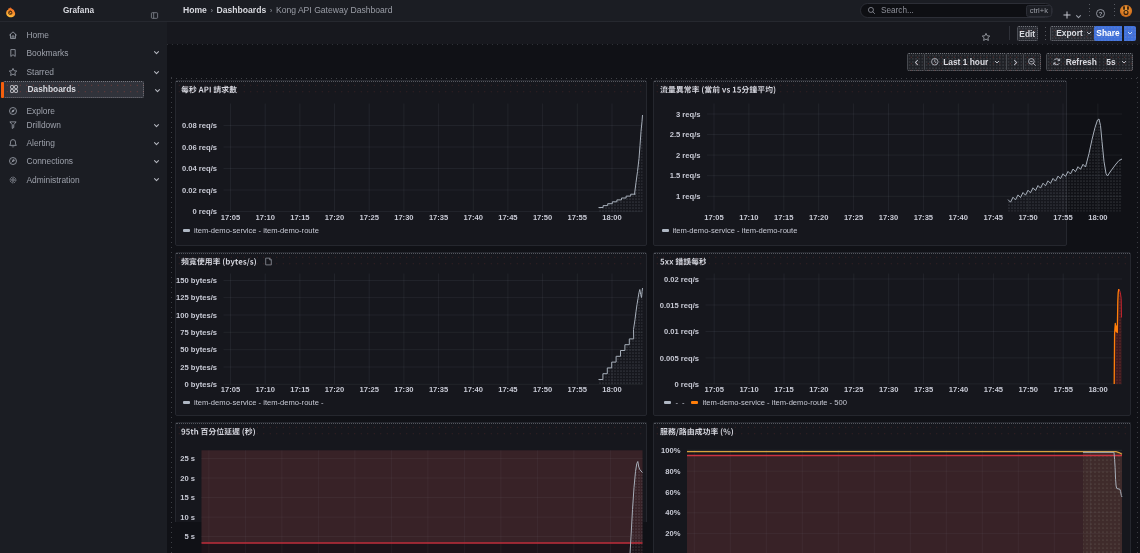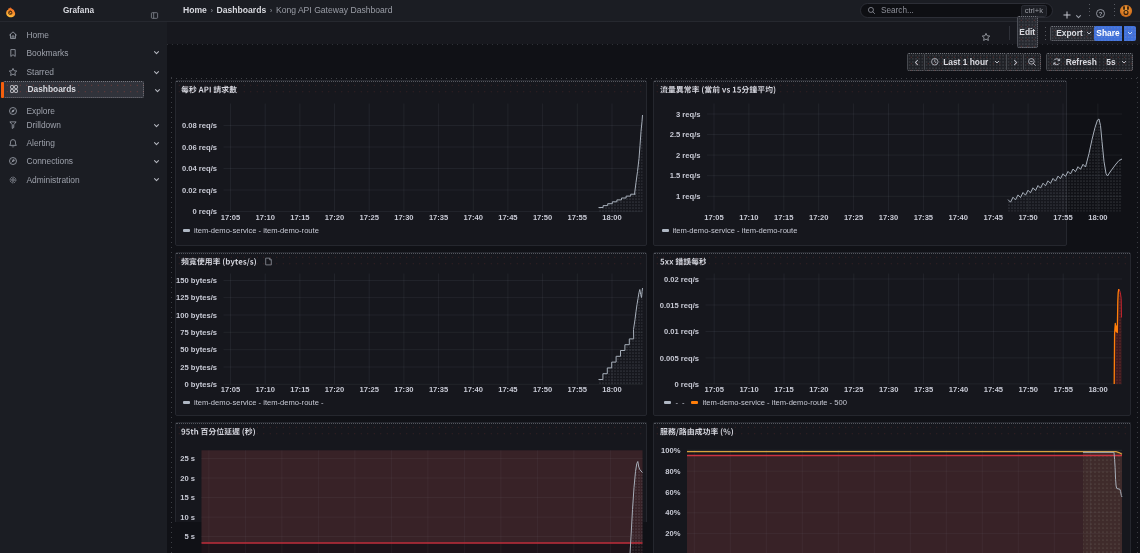--- a/index.html
+++ b/index.html
@@ -367,21 +367,21 @@
     </div>
 
     <div style="position:absolute;left:860px;top:3px;width:193px;height:15px;background:#0e0f13;border:1px solid #2c2e36;border-radius:7.5px;display:flex;align-items:center;">
       <span style="margin-left:6px;display:flex;">
           <svg width="9" height="9" viewBox="0 0 16 16">
             <circle cx="7" cy="7" r="4.5" fill="none" stroke="#9da1ab" stroke-width="1.3"></circle>
             <line x1="10.3" y1="10.3" x2="13.5" y2="13.5" stroke="#9da1ab" stroke-width="1.3" stroke-linecap="round"></line>
           </svg>
         </span>
       <span style="margin-left:5px;font-size:8.2px;color:#8e9099;">Search...</span>
-      <span style="margin-left:auto;margin-right:5px;font-size:7.6px;color:#9a9ca4;background:#1c1e24;border:1px solid #2c2e36;border-radius:2.5px;padding:0.5px 3px;">ctrl+k</span>
+      <span style="margin-left:auto;font-size:7.6px;color:#9a9ca4;background:#1c1e24;border:1px solid #2c2e36;border-radius:2.5px;padding:0.5px 3px;">ctrl+k</span>
     </div>
     <div style="position:absolute;left:1062px;top:5.5px;"><svg width="10" height="10" viewBox="0 0 16 16">
           <path d="M8 3 V13 M3 8 H13" stroke="#c6c8d1" stroke-width="1.6" stroke-linecap="round"></path>
         </svg></div>
     <div style="position:absolute;left:1073.5px;top:6.5px;"><svg width="9" height="9" viewBox="0 0 16 16">
           <path d="M4.5 6.5 L8 10 L11.5 6.5" fill="none" stroke="#9da1ab" stroke-width="1.8" stroke-linecap="round" stroke-linejoin="round"></path>
         </svg></div>
     <div style="position:absolute;left:1088.5px;top:3.5px;width:1px;height:13.5px;background-image:repeating-linear-gradient(180deg,rgba(150,153,162,0.5) 0 1.2px,transparent 1.2px 3.6px);"></div>
     <div style="position:absolute;left:1113.5px;top:3.5px;width:1px;height:13.5px;background-image:repeating-linear-gradient(180deg,rgba(150,153,162,0.5) 0 1.2px,transparent 1.2px 3.6px);"></div>
     <div style="position:absolute;left:1095px;top:5px;"><svg width="11" height="11" viewBox="0 0 16 16">
@@ -507,21 +507,21 @@
         <span class="nchev"><svg width="9" height="9" viewBox="0 0 16 16">
             <path d="M4.5 6.5 L8 10 L11.5 6.5" fill="none" stroke="#b9bbc3" stroke-width="1.8" stroke-linecap="round" stroke-linejoin="round"></path>
           </svg></span>
       </div>
     </div>
 
   <div style="position:absolute;left:981px;top:28px;"><svg width="10" height="10" viewBox="0 0 16 16">
         <path d="M8 2.2 L9.8 6 L14 6.5 L11 9.3 L11.8 13.5 L8 11.4 L4.2 13.5 L5 9.3 L2 6.5 L6.2 6 Z" fill="none" stroke="#a8abb3" stroke-width="1.3" stroke-linejoin="round"></path>
       </svg></div>
   <div style="position:absolute;left:1008.5px;top:26px;width:1px;height:14px;background:#2e3038;"></div>
-  <div class="btn" style="left:1016.5px;top:16px;width:21.5px;height:32px;background-color:#272930;">Edit</div>
+  <div class="btn" style="left:1016.5px;top:26px;width:21.5px;height:15px;background-color:#272930;">Edit</div>
   <div style="position:absolute;left:1045px;top:27px;width:1px;height:13px;background-image:repeating-linear-gradient(180deg,rgba(160,163,172,0.45) 0 1px,transparent 1px 4px);"></div>
   <div class="btn" style="left:1049.5px;top:26px;width:50px;height:14.5px;background-color:#272930;">Export <span style="margin-left:2px;display:flex;">
         <svg width="8" height="8" viewBox="0 0 16 16">
           <path d="M4.5 6.5 L8 10 L11.5 6.5" fill="none" stroke="#c6c8d1" stroke-width="1.8" stroke-linecap="round" stroke-linejoin="round"></path>
         </svg>
       </span></div>
   <div class="btn" style="left:1094px;top:26px;width:28px;height:14.5px;background-color:#3f70da;border:none;color:#fff;border-radius:2px 0 0 2px;">Share</div>
   <div class="btn" style="left:1123.5px;top:26px;width:12px;height:14.5px;background-color:#3f70da;border:none;border-radius:0 2px 2px 0;">
       <svg width="8" height="8" viewBox="0 0 16 16">
         <path d="M4.5 6.5 L8 10 L11.5 6.5" fill="none" stroke="#dfe6f5" stroke-width="1.8" stroke-linecap="round" stroke-linejoin="round"></path>

